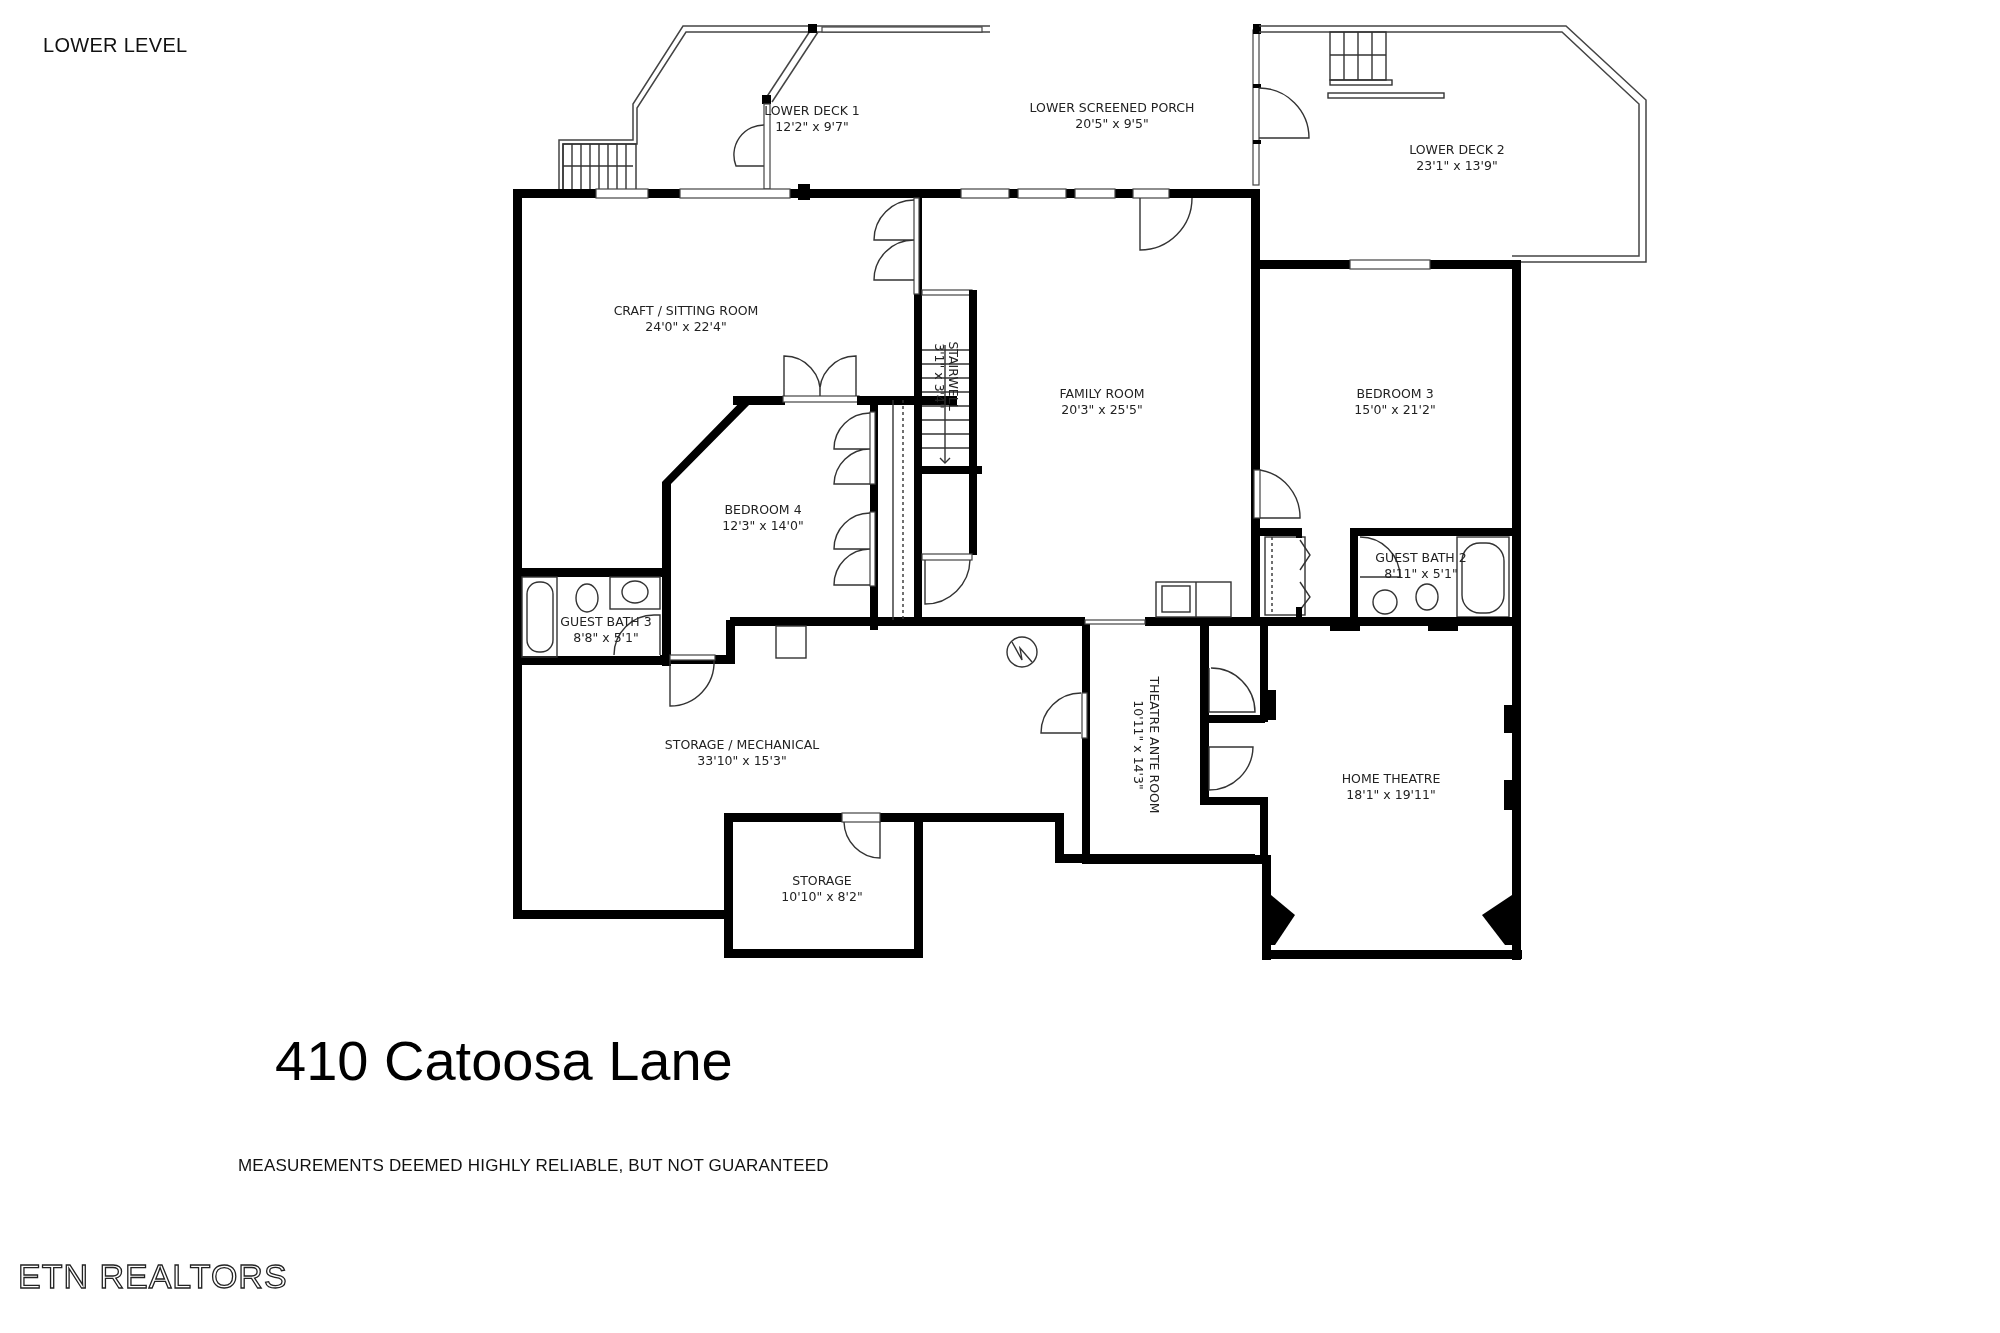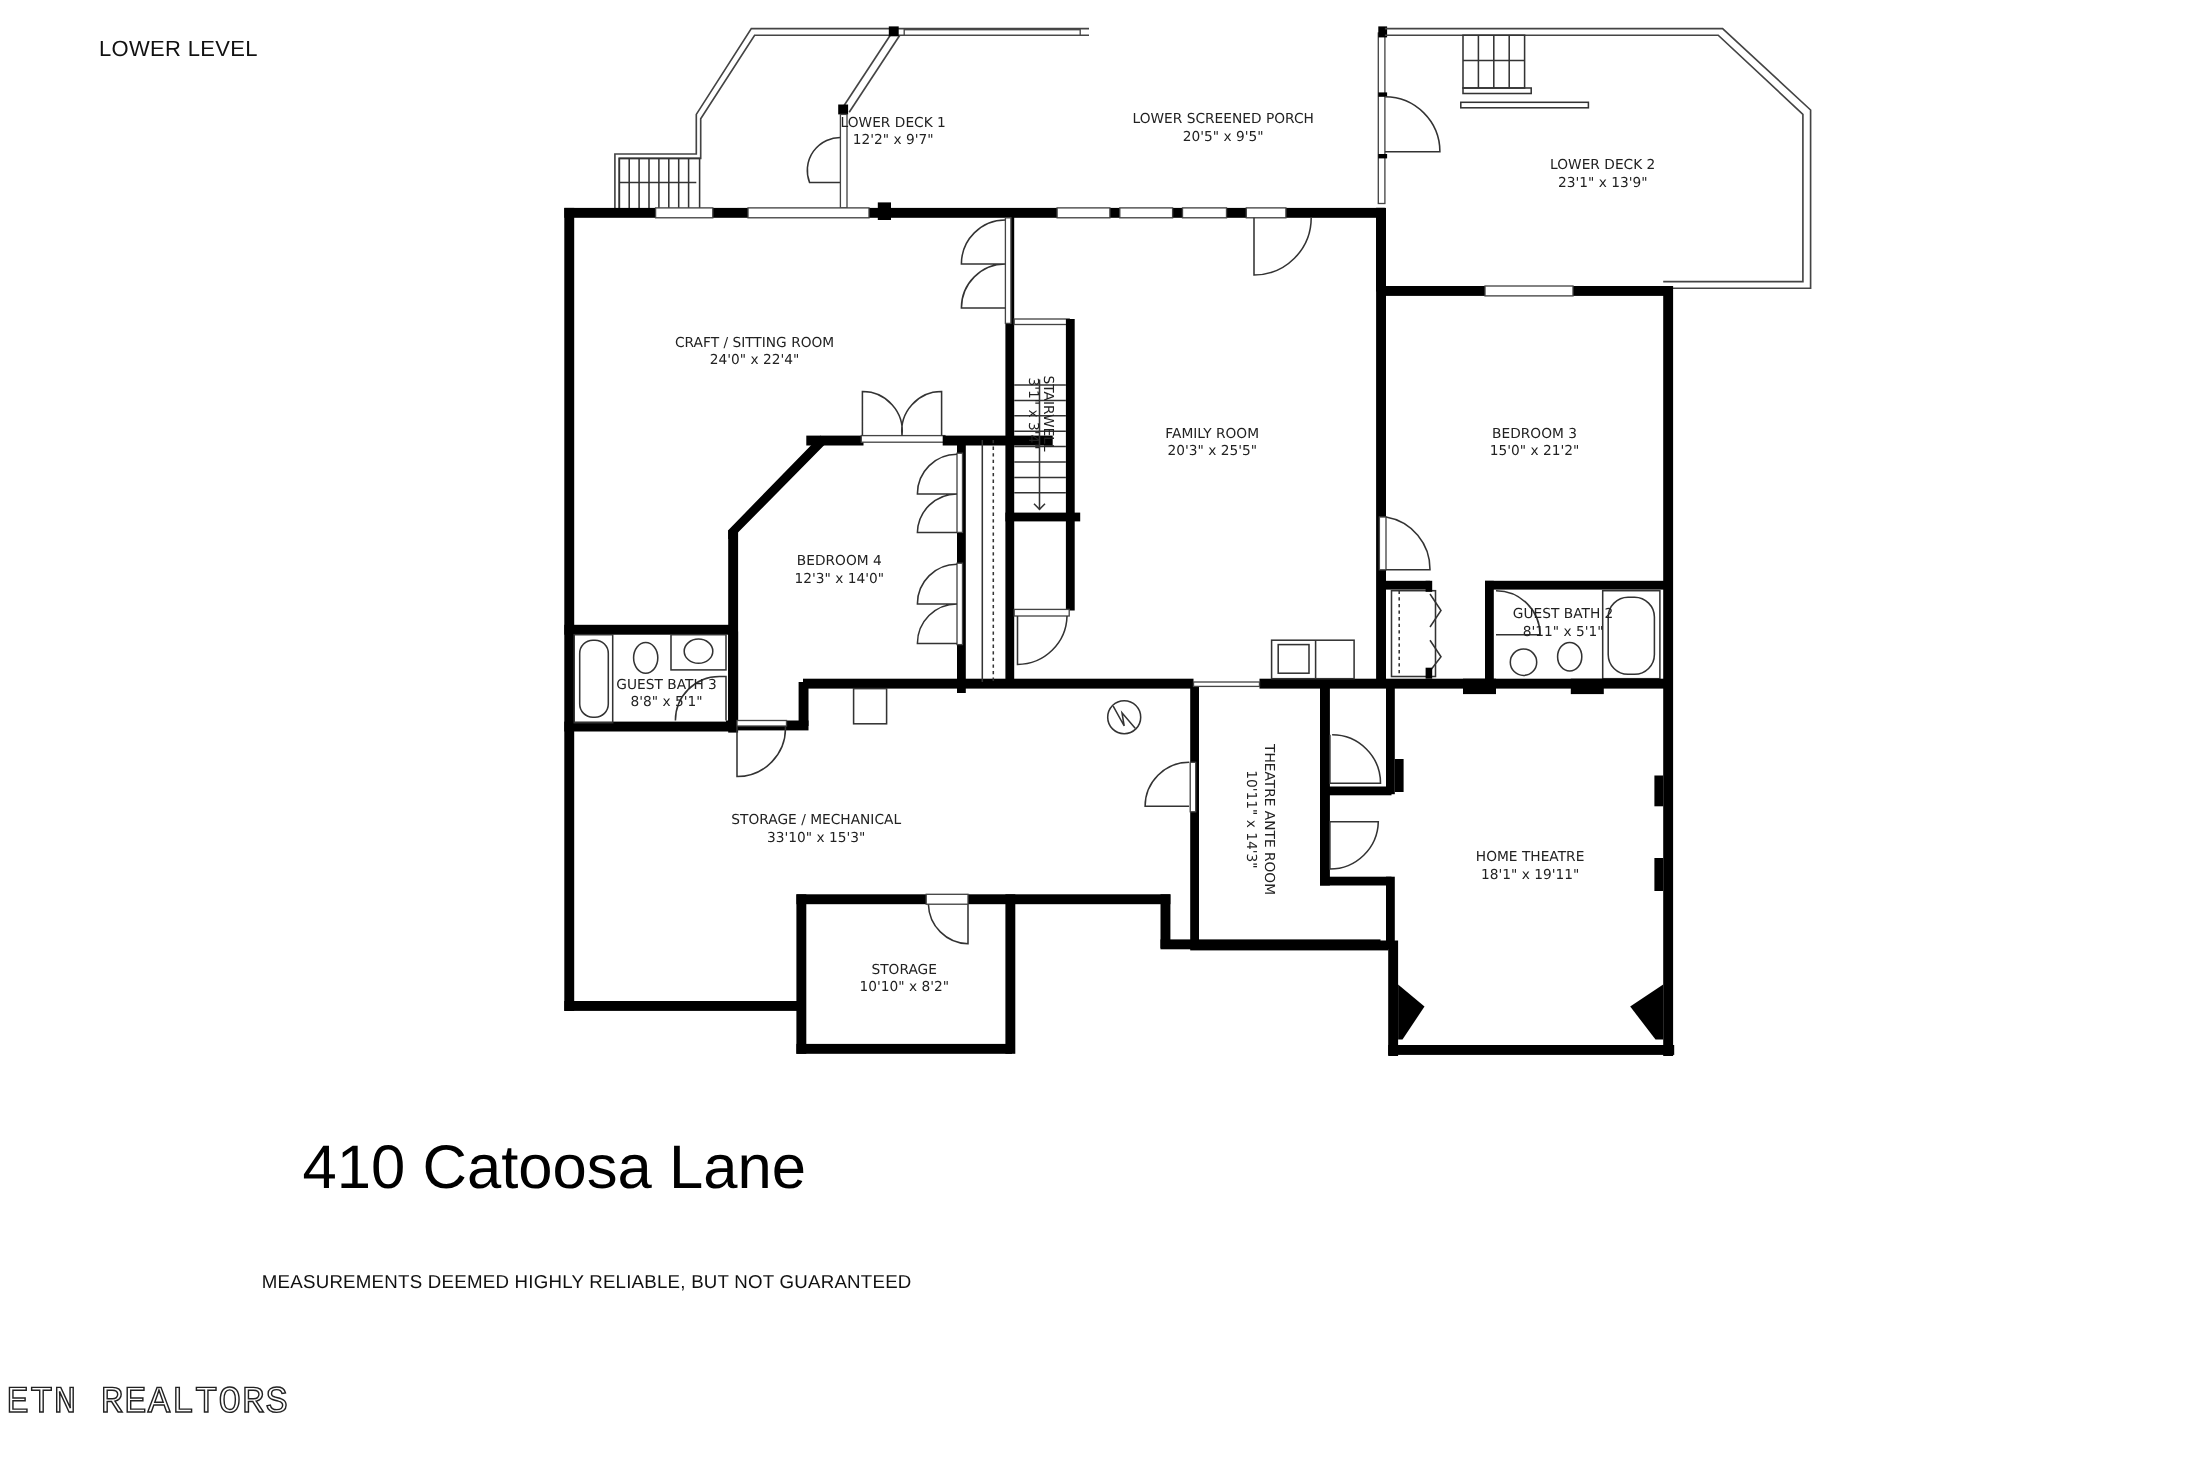--- a/index.html
+++ b/index.html
@@ -1,21 +1,21 @@
 <!DOCTYPE html>
 <html><head>
 <meta charset="utf-8">
 <style>
   html, body { margin: 0; padding: 0; background: #ffffff; }
   body { width: 2000px; height: 1333px; position: relative; overflow: hidden; font-family: "Liberation Sans", sans-serif; }
   #plan { position: absolute; left: 0; top: 0; width: 2000px; height: 1333px; }
-  .level-label { position: absolute; left: 43px; top: 34px; font-size: 20px; color: #111; letter-spacing: 0.3px; margin-left: 47px; }
+  .level-label { position: absolute; left: 43px; top: 34px; font-size: 20px; color: #111; letter-spacing: 0.3px; }
   .address { position: absolute; left: 275px; top: 1028px; font-size: 56px; color: #000; text-align: center; }
   .disclaimer { position: absolute; left: 238px; top: 1108px; font-size: 17px; color: #111; letter-spacing: 0.2px; margin-top: 48px; }
-  .brand { position: absolute; left: 6px; top: 1257px; font-size: 34px; color: #fff; -webkit-text-stroke: 1.3px #222; letter-spacing: 1px; font-family: Liberation Mono, monospace; font-weight: 300; }
+  .brand { position: absolute; left: 18px; top: 1257px; font-size: 34px; color: #fff; -webkit-text-stroke: 1.3px #222; letter-spacing: 1px; font-family: Liberation Sans, sans-serif; font-weight: 300; }
   .room-label { font-family: "DejaVu Sans", sans-serif; font-size: 12.5px; fill: #222; text-anchor: middle; }
   .wall { fill: #000; }
   .thin { fill: none; stroke: #333; stroke-width: 1.4; }
   .deck { fill: none; stroke: #444; stroke-width: 1.5; }
   .win { fill: #fff; stroke: #444; stroke-width: 1.2; }
 </style>
 </head>
 <body>
 
 <div class="level-label">LOWER LEVEL</div>

